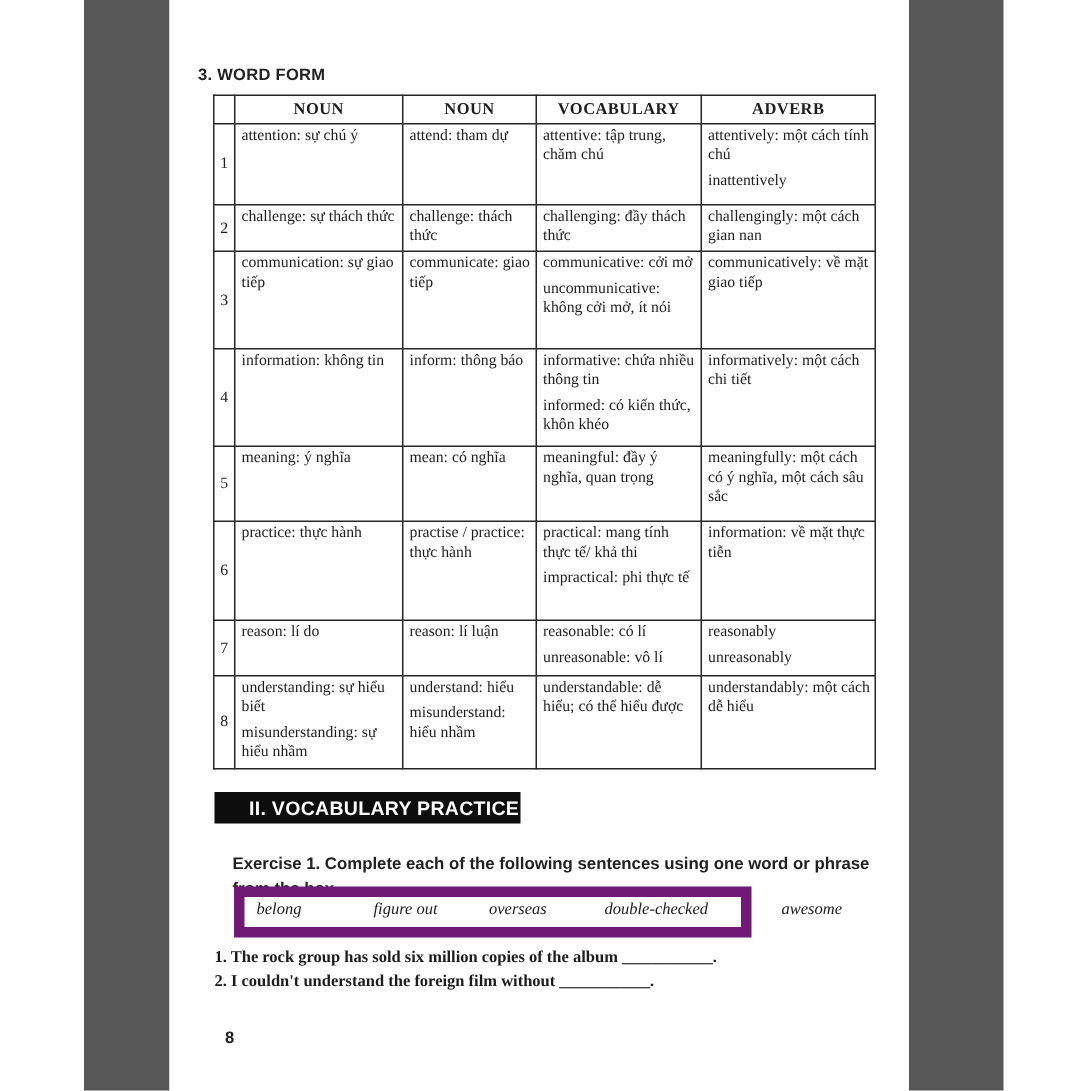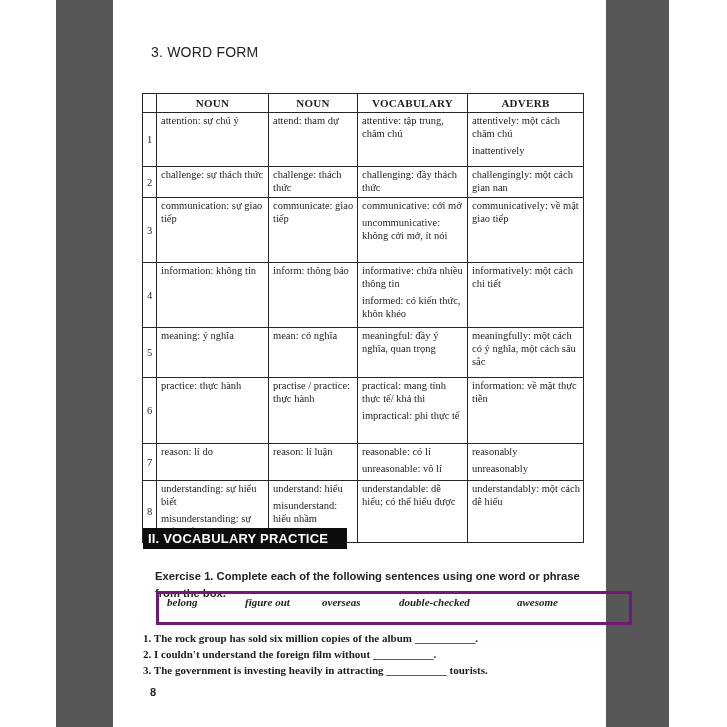--- a/index.html
+++ b/index.html
@@ -7,29 +7,29 @@
     width:727px;height:727px;overflow:hidden;background:#ffffff;
     font-family:"Liberation Serif","DejaVu Serif",serif;color:#1c1c1c;
   }
   .photo{position:relative;width:727px;height:727px;background:#ffffff;}
   .gray-bar{position:absolute;top:0;height:727px;background:#575757;}
   .gray-bar.left{left:56px;width:57px;}
   .gray-bar.right{left:606px;width:63px;}
   .page{position:absolute;left:113px;top:0;width:493px;height:727px;background:#ffffff;}
 
   .section-heading{
-    position:absolute;left:38px;top:44px;margin:0;
-    font-family:"Liberation Sans","DejaVu Sans",sans-serif;
-    font-size:14px;font-weight:normal;color:#222;letter-spacing:.2px;
+    position:absolute;left:19px;top:44px;margin:0;
+    font-family:"Liberation Sans","DejaVu Sans",sans-serif;
+    font-size:11px;font-weight:bold;color:#222;letter-spacing:.2px;
   }
 
   table.word-form{
     position:absolute;left:29px;top:63px;width:441px;
     border-collapse:collapse;table-layout:fixed;
-    font-size:10.5px;line-height:13px;color:#1e1e1e;margin-top:30px;
+    font-size:10.5px;line-height:13px;color:#1e1e1e;
   }
   table.word-form col.c-num{width:14px;}
   table.word-form col.c-noun{width:112px;}
   table.word-form col.c-verb{width:89px;}
   table.word-form col.c-adj{width:110px;}
   table.word-form col.c-adv{width:116px;}
   table.word-form th,table.word-form td{border:1px solid #262626;padding:1px 3px 1px 4px;vertical-align:top;}
   table.word-form thead tr{height:19px;}
   table.word-form th{
     text-align:center;vertical-align:middle;font-size:11px;font-weight:bold;
@@ -45,33 +45,32 @@
   #wf-body tr:nth-child(5){height:50px;}
   #wf-body tr:nth-child(6){height:66px;}
   #wf-body tr:nth-child(7){height:37px;}
   #wf-body tr:nth-child(8){height:62px;}
 
   .vp-banner{
     position:absolute;left:30px;top:528px;width:204px;height:21px;
     background:#0d0d0d;color:#ffffff;
     font-family:"Liberation Sans","DejaVu Sans",sans-serif;
     font-weight:bold;font-size:13px;letter-spacing:.2px;
-    display:flex;align-items:center;padding-left:5px;box-sizing:border-box;
+    display:flex;align-items:center;padding-left:23px;box-sizing:border-box;
   }
   .exercise-heading{
     position:absolute;left:30px;top:556px;width:450px;margin:12px;
     font-family:"Liberation Sans","DejaVu Sans",sans-serif;
     font-size:11.2px;font-weight:bold;line-height:17px;color:#222;
   }
   .word-box{
-    position:absolute;left:43px;top:591px;width:476px;height:34px;
-    border:3px solid #701a75;box-sizing:border-box;
+    position:absolute;left:43px;top:591px;width:345px;height:34px;
+    border:7px solid #701a75;box-sizing:border-box;
     font-style:italic;font-size:11px;line-height:15px;
     padding:1px 0 0 8px;
-    font-weight:bold;
   }
   .wb-row{display:grid;grid-template-columns:78px 77px 77px 118px 1fr;}
   .wb-row span{white-space:nowrap;}
   .sentences{position:absolute;left:30px;top:630px;width:450px;}
   .sentences p{margin:0;font-size:11px;line-height:16px;font-weight:bold;}
   .page-number{
     position:absolute;left:37px;top:686px;
     font-family:"Liberation Sans","DejaVu Sans",sans-serif;
     font-size:11px;font-weight:bold;color:#222;
   }
@@ -110,21 +109,21 @@
             <td>
               <p>attention: sự chú ý</p>
             </td>
             <td>
               <p>attend: tham dự</p>
             </td>
             <td>
               <p>attentive: tập trung, chăm chú</p>
             </td>
             <td>
-              <p>attentively: một cách chăm chú</p>
+              <p>attentively: một cách tính chú</p>
               <p>inattentively</p>
             </td>
           </tr>
           <tr>
             <td class="num">2</td>
             <td>
               <p>challenge: sự thách thức</p>
             </td>
             <td>
               <p>challenge: thách thức</p>
@@ -248,19 +247,18 @@
           <span>figure out</span>
           <span>overseas</span>
           <span>double-checked</span>
           <span>awesome</span>
         </div>
     </div>
 
     <div class="sentences" id="sentences">
         <p>1. The rock group has sold six million copies of the album ___________.</p>
         <p>2. I couldn't understand the foreign film without ___________.</p>
-        <p>3. The government is investing heavily in attracting ___________ tourists.</p>
       </div>
 
     <div class="page-number">8</div>
 
   </div>
 </div>
 
 </body></html>

